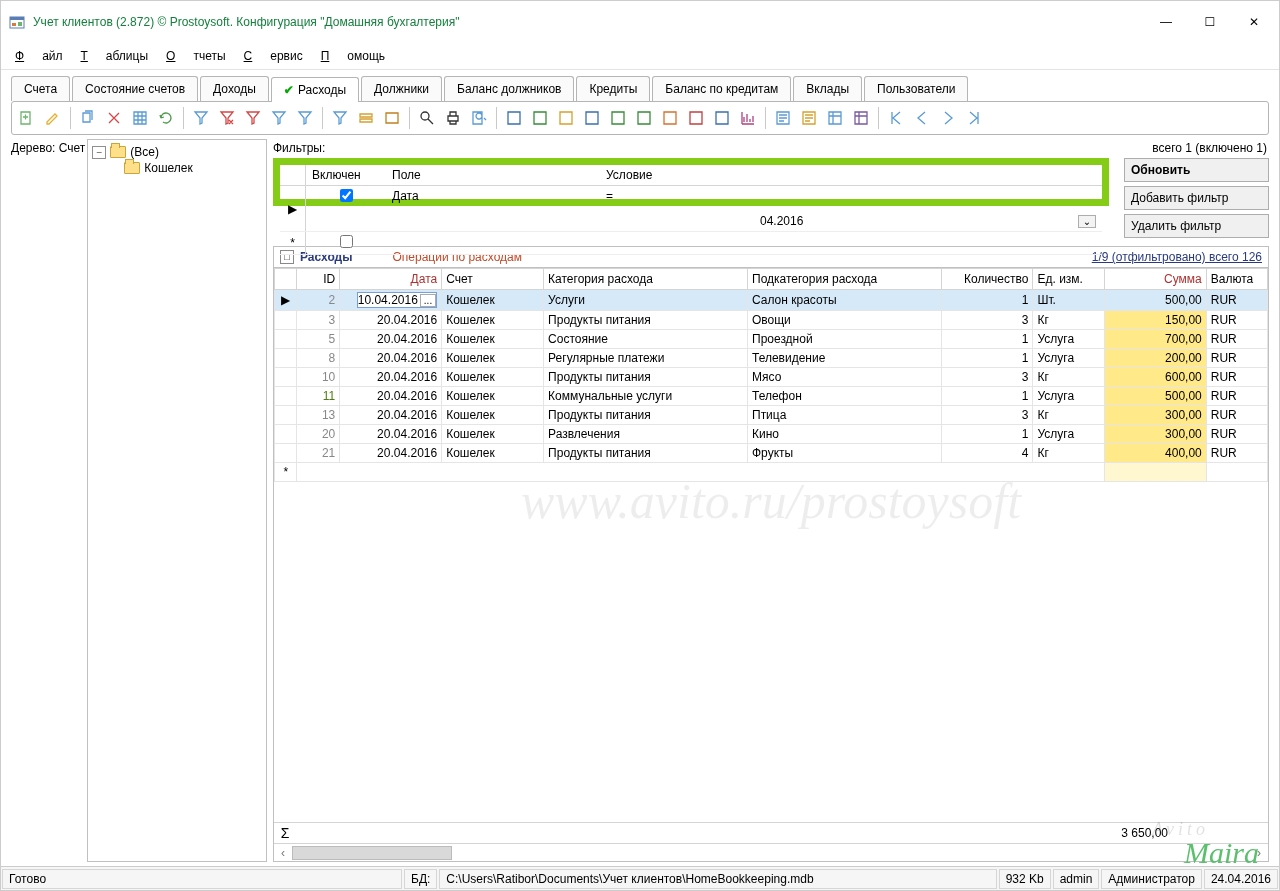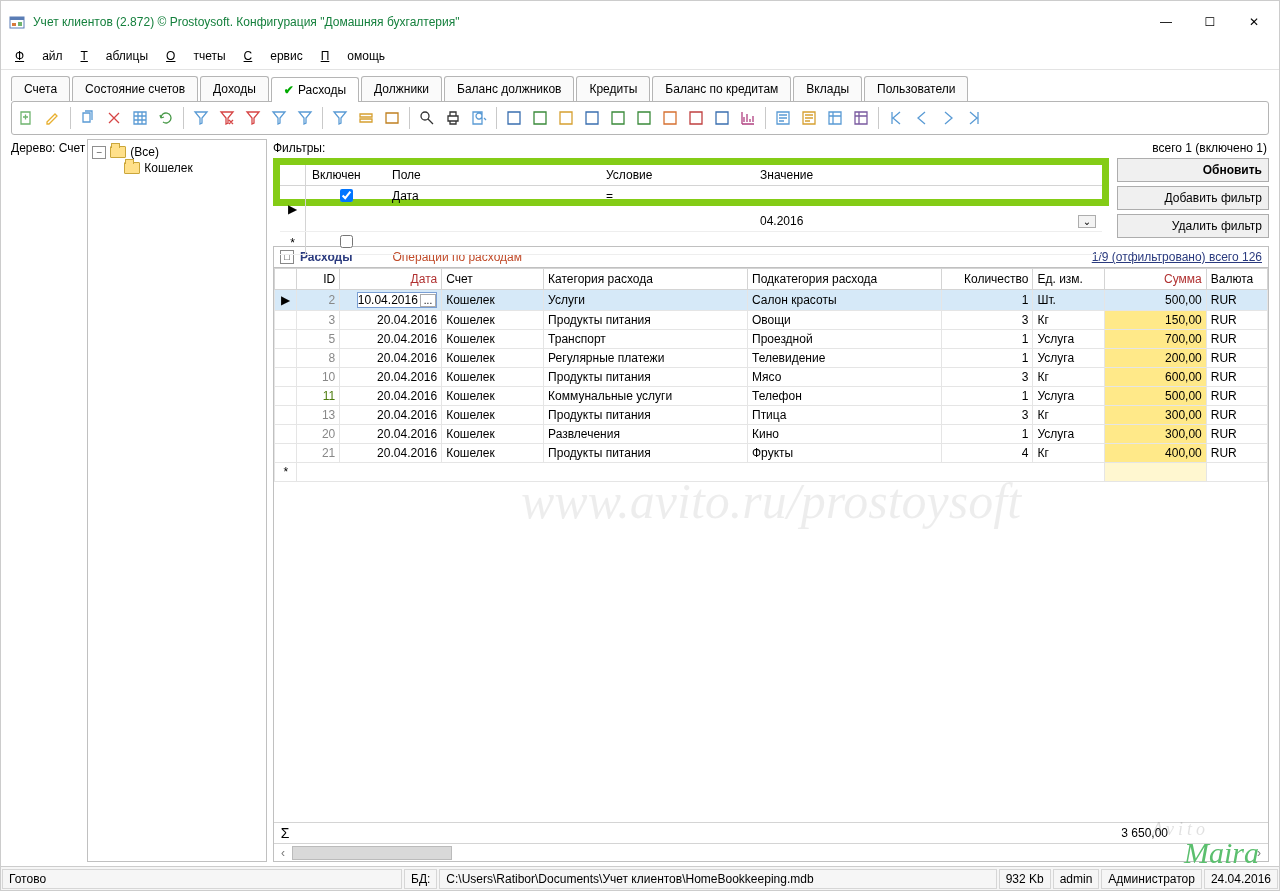--- a/index.html
+++ b/index.html
@@ -29,21 +29,21 @@
   .tree-row .fold { width:14px; border:1px solid #8f8f8f; text-align:center; font-size:10px; line-height:11px; color:#555; }
   .right-pane { flex:1; display:flex; flex-direction:column; margin-left:6px; min-width:0;}
   .filters-head { display:flex; justify-content:space-between; padding:2px 2px 3px 0;}
   .filters-box { border:7px solid #84cc16; height:48px; position:relative; display:flex; }
   .filters-grid-head { display:flex; border-bottom:1px solid #d4d4d4; }
   .filters-grid-head div, .filters-grid-row div { padding:3px 6px; }
   .filters-col-marker { width:26px; border-right:1px solid #d4d4d4; display:flex;align-items:center;justify-content:center;}
   .filters-content { flex:1; display:flex; flex-direction:column;}
   .filters-grid-row { display:flex; border-bottom:1px solid #eee; }
   .filter-btns { width:160px; display:flex; flex-direction:column; gap:4px; padding:0 0 0 8px; }
-  .btn { border:1px solid #adadad; background:#f0f0f0; padding:4px 6px; text-align:right; cursor:default; }
+  .btn { border:1px solid #adadad; background:#f0f0f0; padding:4px 6px; text-align:left; cursor:default;margin-left:7px; }
   .section-header { display:flex; align-items:center; border:1px solid #c0c0c0; border-bottom:none; background:#fff; margin-top:8px; padding:3px 6px; }
   .section-header .sec-icon { width:14px; height:14px; border:1px solid #888; margin-right:6px; display:flex;align-items:center;justify-content:center;font-size:9px;}
   .section-header .sec-title { font-weight:bold; color:#2a3a7e; margin-right:40px;}
   .section-header .sec-desc { color:#c04a28; flex:1; }
   .section-header .sec-stat { color:#2a3a7e; text-decoration:underline; cursor:pointer;}
   .grid-wrap { border:1px solid #c0c0c0; flex:1; display:flex; flex-direction:column; background:#fff; min-height:0;}
   .grid { flex:1; overflow:hidden; }
   table.g { border-collapse:collapse; width:100%; table-layout:fixed; }
   table.g th { border:1px solid #d4d4d4; background:#fff; padding:3px 4px; font-weight:normal; text-align:left; }
   table.g td { border:1px solid #e5e5e5; padding:2px 4px; white-space:nowrap; overflow:hidden; }
@@ -319,21 +319,20 @@
       </div>
 
       <div style="display:flex;">
         <div class="filters-box" style="flex:1;">
           <div class="filters-content">
             <div class="filters-grid-head">
               <div class="filters-col-marker"></div>
               <div style="width:80px;">Включен</div>
               <div style="width:214px;">Поле</div>
               <div style="width:154px;">Условие</div>
-              <div style="flex:1;">Значение</div>
             </div>
             <div class="filters-grid-row">
               <div class="filters-col-marker">▶</div>
               <div style="width:80px; text-align:center;"><input type="checkbox" checked="" style=""></div>
               <div style="width:214px;">Дата</div>
               <div style="width:154px;">=</div>
               <div style="flex:1; display:flex; align-items:center;margin-top:25px;">
                 <span style="flex:1;">04.2016</span>
                 <span class="filter-dd-btn">⌄</span>
               </div>
@@ -411,21 +410,21 @@
                   <td class="num">3</td>
                   <td>Кг</td>
                   <td class="num sum-cell-hl">150,00</td>
                   <td>RUR</td>
                 </tr>
                 <tr>
                   <td class="col-marker"></td>
                   <td class="num" style="color:#888">5</td>
                   <td class="num">20.04.2016</td>
                   <td>Кошелек</td>
-                  <td>Транспорт</td>
+                  <td>Состояние</td>
                   <td>Проездной</td>
                   <td class="num">1</td>
                   <td>Услуга</td>
                   <td class="num sum-cell-hl">700,00</td>
                   <td>RUR</td>
                 </tr>
                 <tr>
                   <td class="col-marker"></td>
                   <td class="num" style="color:#888">8</td>
                   <td class="num">20.04.2016</td>

